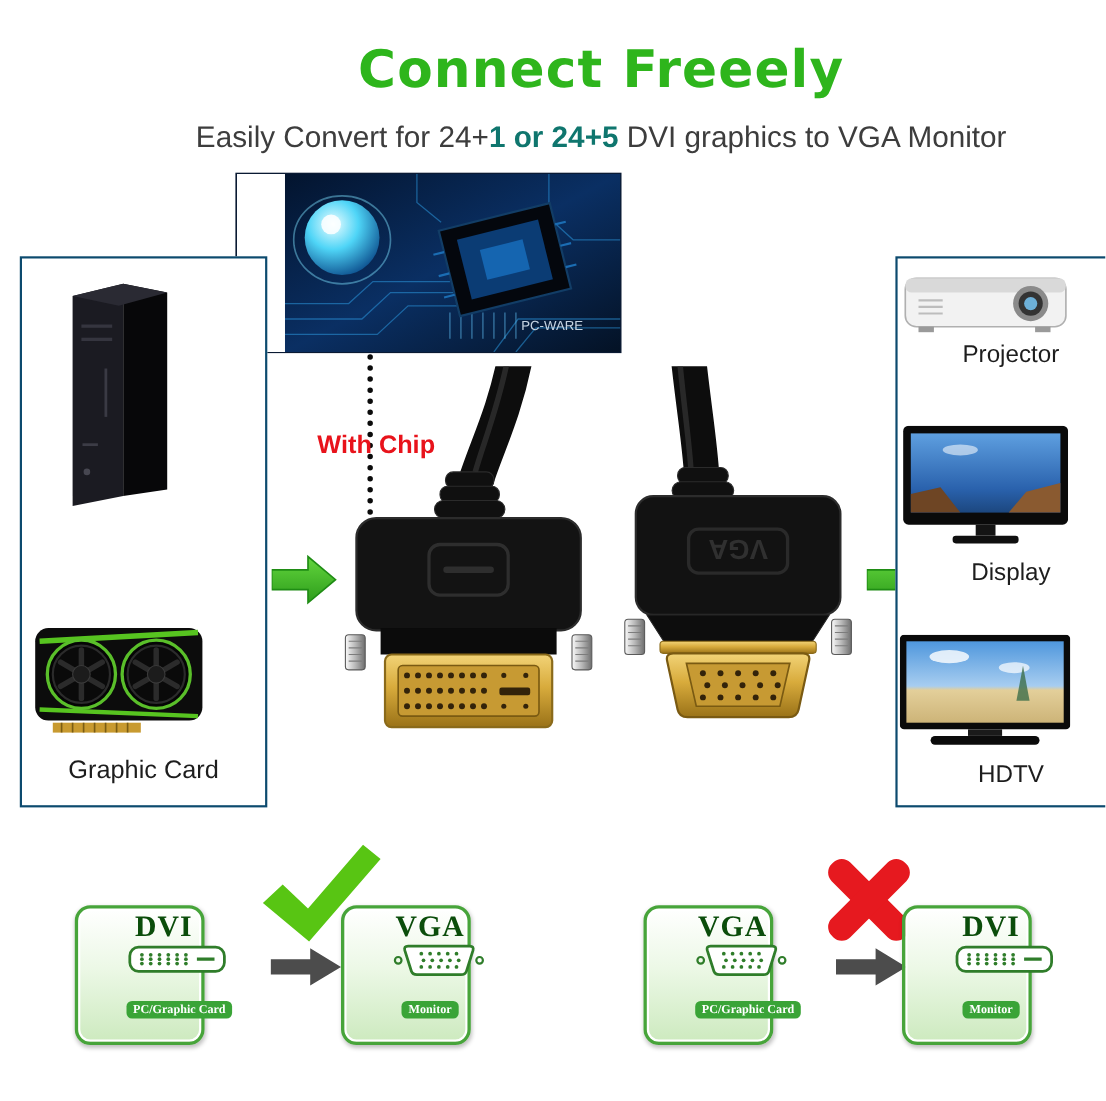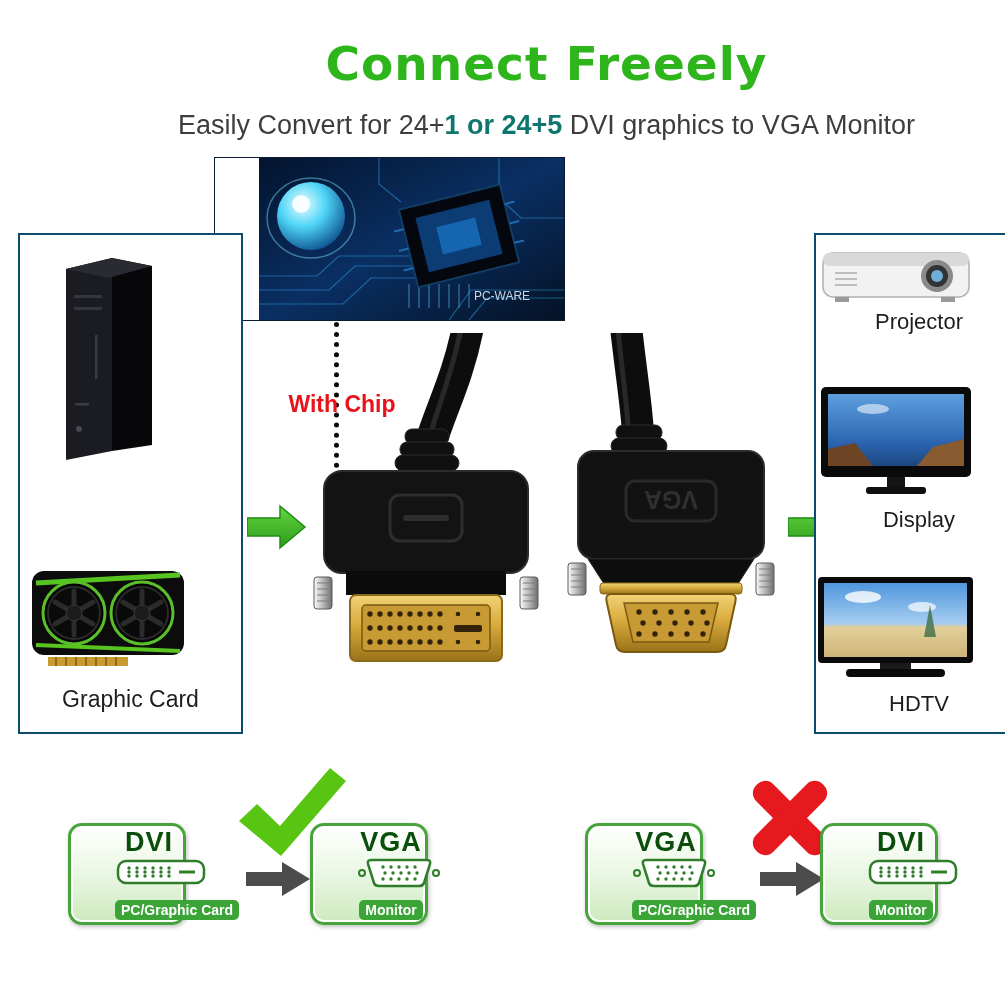--- a/index.html
+++ b/index.html
@@ -18,27 +18,27 @@
 
   .panel{border:2px solid #0c4a6e;background:#ffffff;}
   .panel-left{left:18px;top:233px;width:177px;height:497px;}
   .panel-right{left:814px;top:233px;width:162px;height:497px;}
   .device-label{position:absolute;left:0;width:100%;text-align:center;font-size:23px;color:#1d1d1d;}
   .img-wrap{position:absolute;}
 
   .cables{left:262px;top:333px;width:475px;height:352px;}
   .arrow-green{width:60px;height:46px;}
 
-  .conn-box{width:118px;height:102px;border:3px solid #47a43a;border-radius:14px;text-align:center;
+  .conn-box{width:118px;height:127px;border:3px solid #47a43a;border-radius:14px;text-align:center;
             background:linear-gradient(180deg,#ffffff 0%,#ecf8e6 45%,#cdeabf 100%);
-            box-shadow:inset 0 0 0 2px #ffffff,1px 2px 4px rgba(0,0,0,.25);box-sizing:border-box;}
+            box-shadow:inset 0 0 0 2px #ffffff,1px 2px 4px rgba(0,0,0,.25);box-sizing:border-box;font-family:Liberation Serif, serif;}
   .conn-title{font-size:27px;font-weight:bold;color:#0b4d0b;margin-top:2px;letter-spacing:1px;line-height:1.05;}
   .conn-icon{height:34px;line-height:0;margin-top:1px;}
-  .conn-pill{display:inline-block;background:#3aa437;color:#ffffff;font-size:14px;font-weight:bold;
-             padding:2px 6px;border-radius:5px;margin-top:9px;white-space:nowrap;}
+  .conn-pill{display:inline-block;background:#3aa437;color:#ffffff;font-size:11px;font-weight:bold;
+             padding:2px 6px;border-radius:5px;margin-top:19px;white-space:nowrap;}
 </style>
 </head>
 <body>
 
 <div class="page">
 
   <svg width="0" height="0" style="position:absolute" aria-hidden="true">
     <defs>
       <linearGradient id="goldg" x1="0" y1="0" x2="0" y2="1">
         <stop offset="0" stop-color="#f2d377"></stop>

